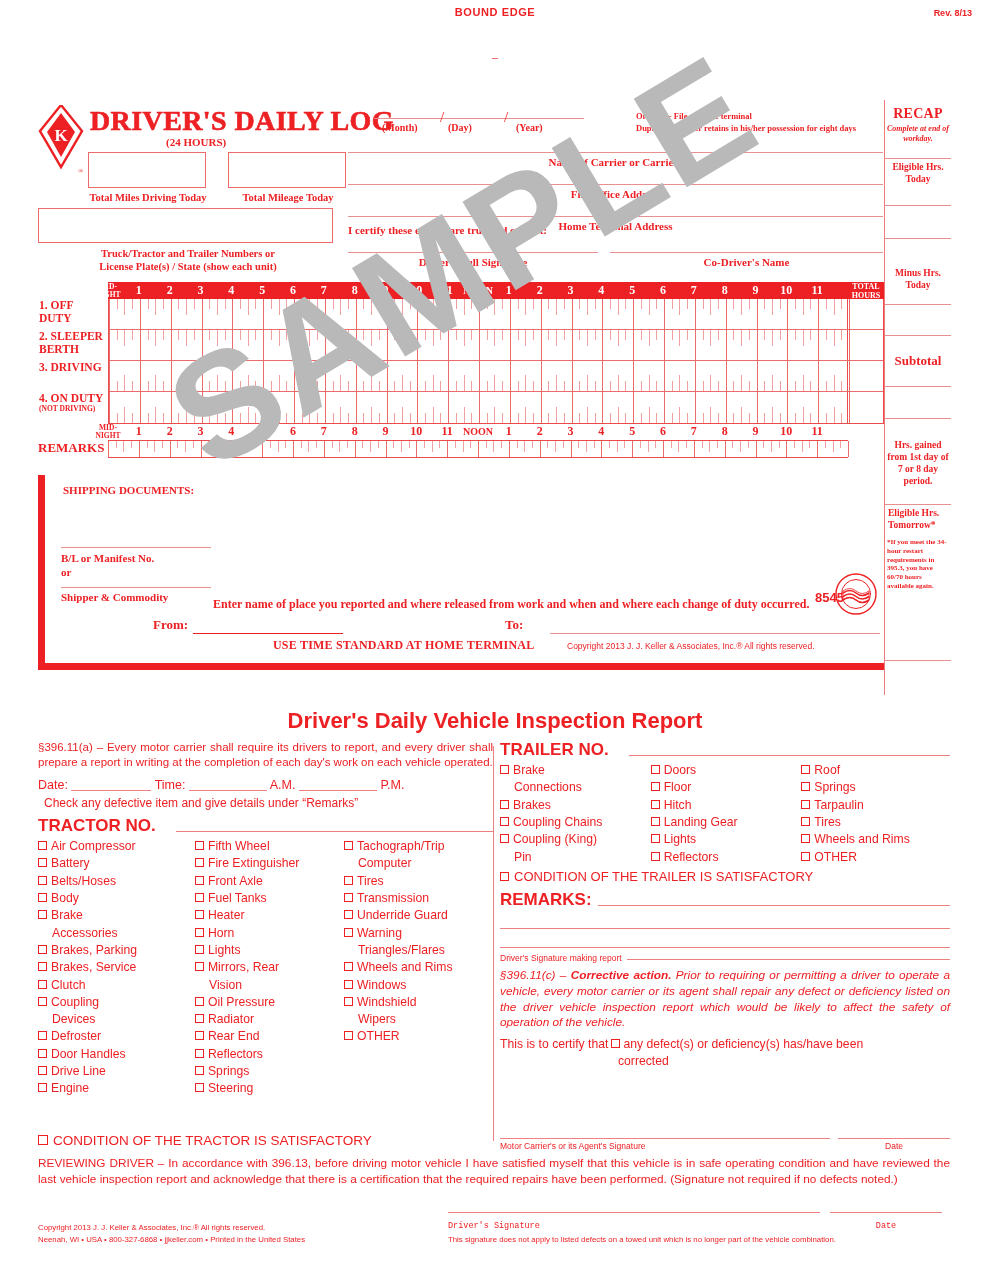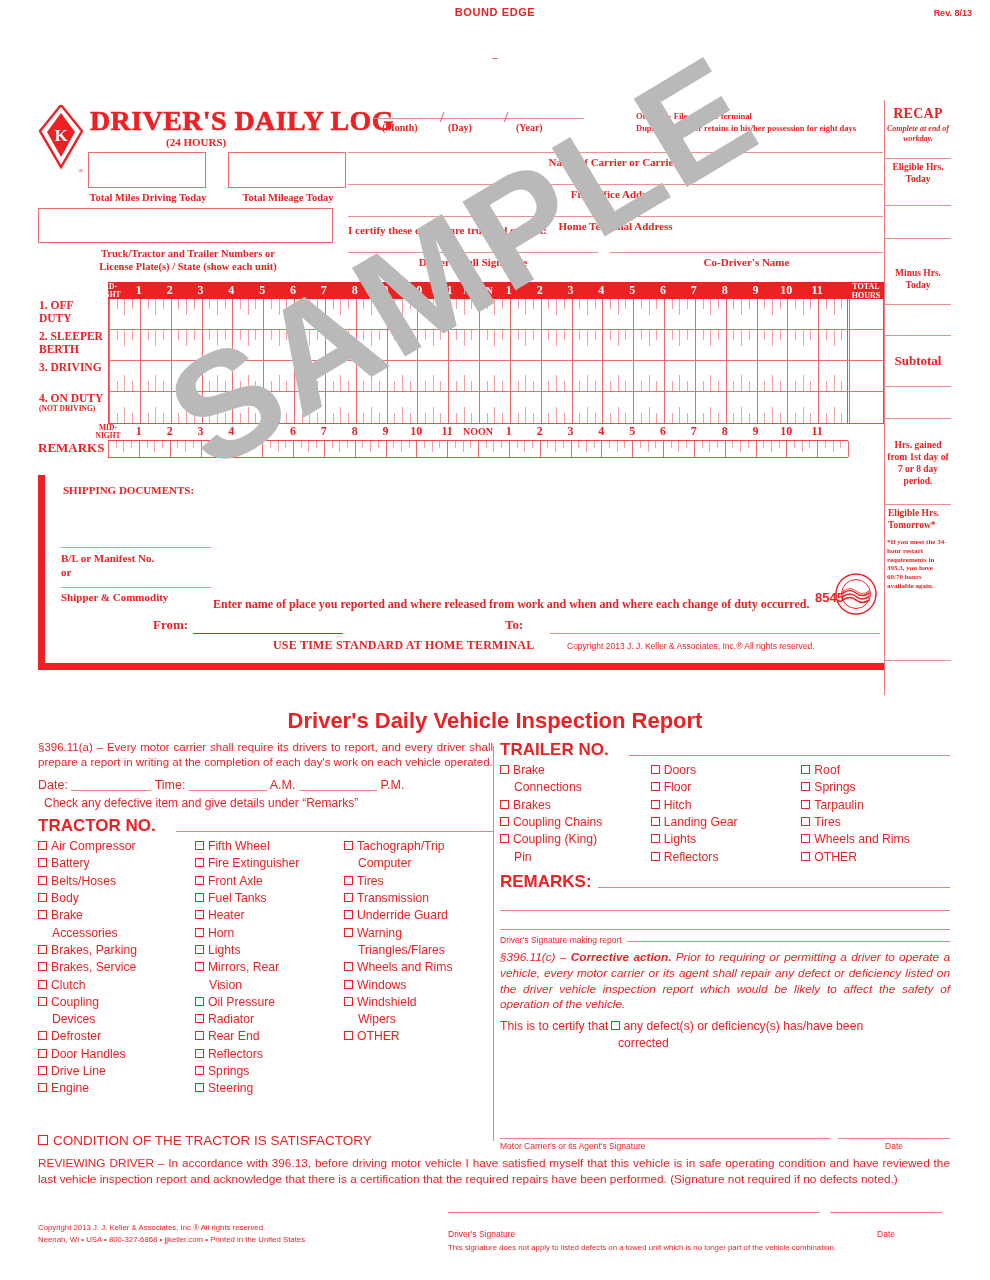--- a/index.html
+++ b/index.html
@@ -196,21 +196,21 @@
 
   .review { position:absolute; left:38px; top:1156px; width:912px;
       font-family:"Liberation Sans",sans-serif; font-size:11.8px; line-height:1.35;
       color:#ED2024; text-align:justify; }
 
   .foot-copy { position:absolute; left:38px; top:1222px;
       font-family:"Liberation Sans",sans-serif; font-size:7.8px; line-height:1.5; color:#ED2024; }
   .drv-sig { position:absolute; left:448px; top:1212px; width:500px;
       font-family:"Liberation Sans",sans-serif; }
   .drv-sig .row { display:flex; gap:10px; }
-  .drv-sig .seg { border-top:1.2px solid #EE8080; padding-top:16px; font-size:8.5px; }
+  .drv-sig .seg { border-top:1.2px solid #EE8080; padding-top:8px; font-size:8.5px;font-family:Liberation Mono, monospace; }
   .drv-sig .s1 { width:372px; } .drv-sig .s2 { width:112px; text-align:center; }
   .drv-note { font-size:7.8px; margin-top:4px; }
 
   
   .watermark {
     position:absolute; left:140px; top:355px; width:760px; height:370px;
     pointer-events:none; z-index:40;
     font-family:"Liberation Sans", sans-serif; font-weight:bold;
     font-size:150px; color:#B9B9B9; letter-spacing:4px;
     transform:rotate(-31deg); transform-origin:left top; white-space:nowrap;
@@ -999,20 +999,23 @@
         <div class="ck-col tr-c3" id="trailer-col3">
             <span class="ck"><i></i><span>Roof</span></span>
             <span class="ck"><i></i><span>Springs</span></span>
             <span class="ck"><i></i><span>Tarpaulin</span></span>
             <span class="ck"><i></i><span>Tires</span></span>
             <span class="ck"><i></i><span>Wheels and Rims</span></span>
             <span class="ck"><i></i><span>OTHER</span></span>
           </div>
       </div>
 
+      <div class="sat">
+        <i></i><span>CONDITION OF THE TRAILER IS SATISFACTORY</span>
+      </div>
 
       <div class="rem-hd">
         <span>REMARKS:</span>
         <span class="line"></span>
       </div>
       <div class="rem-rule"></div>
       <div class="rem-rule"></div>
 
       <div class="sigmk">
         <span>Driver's Signature making report</span>

